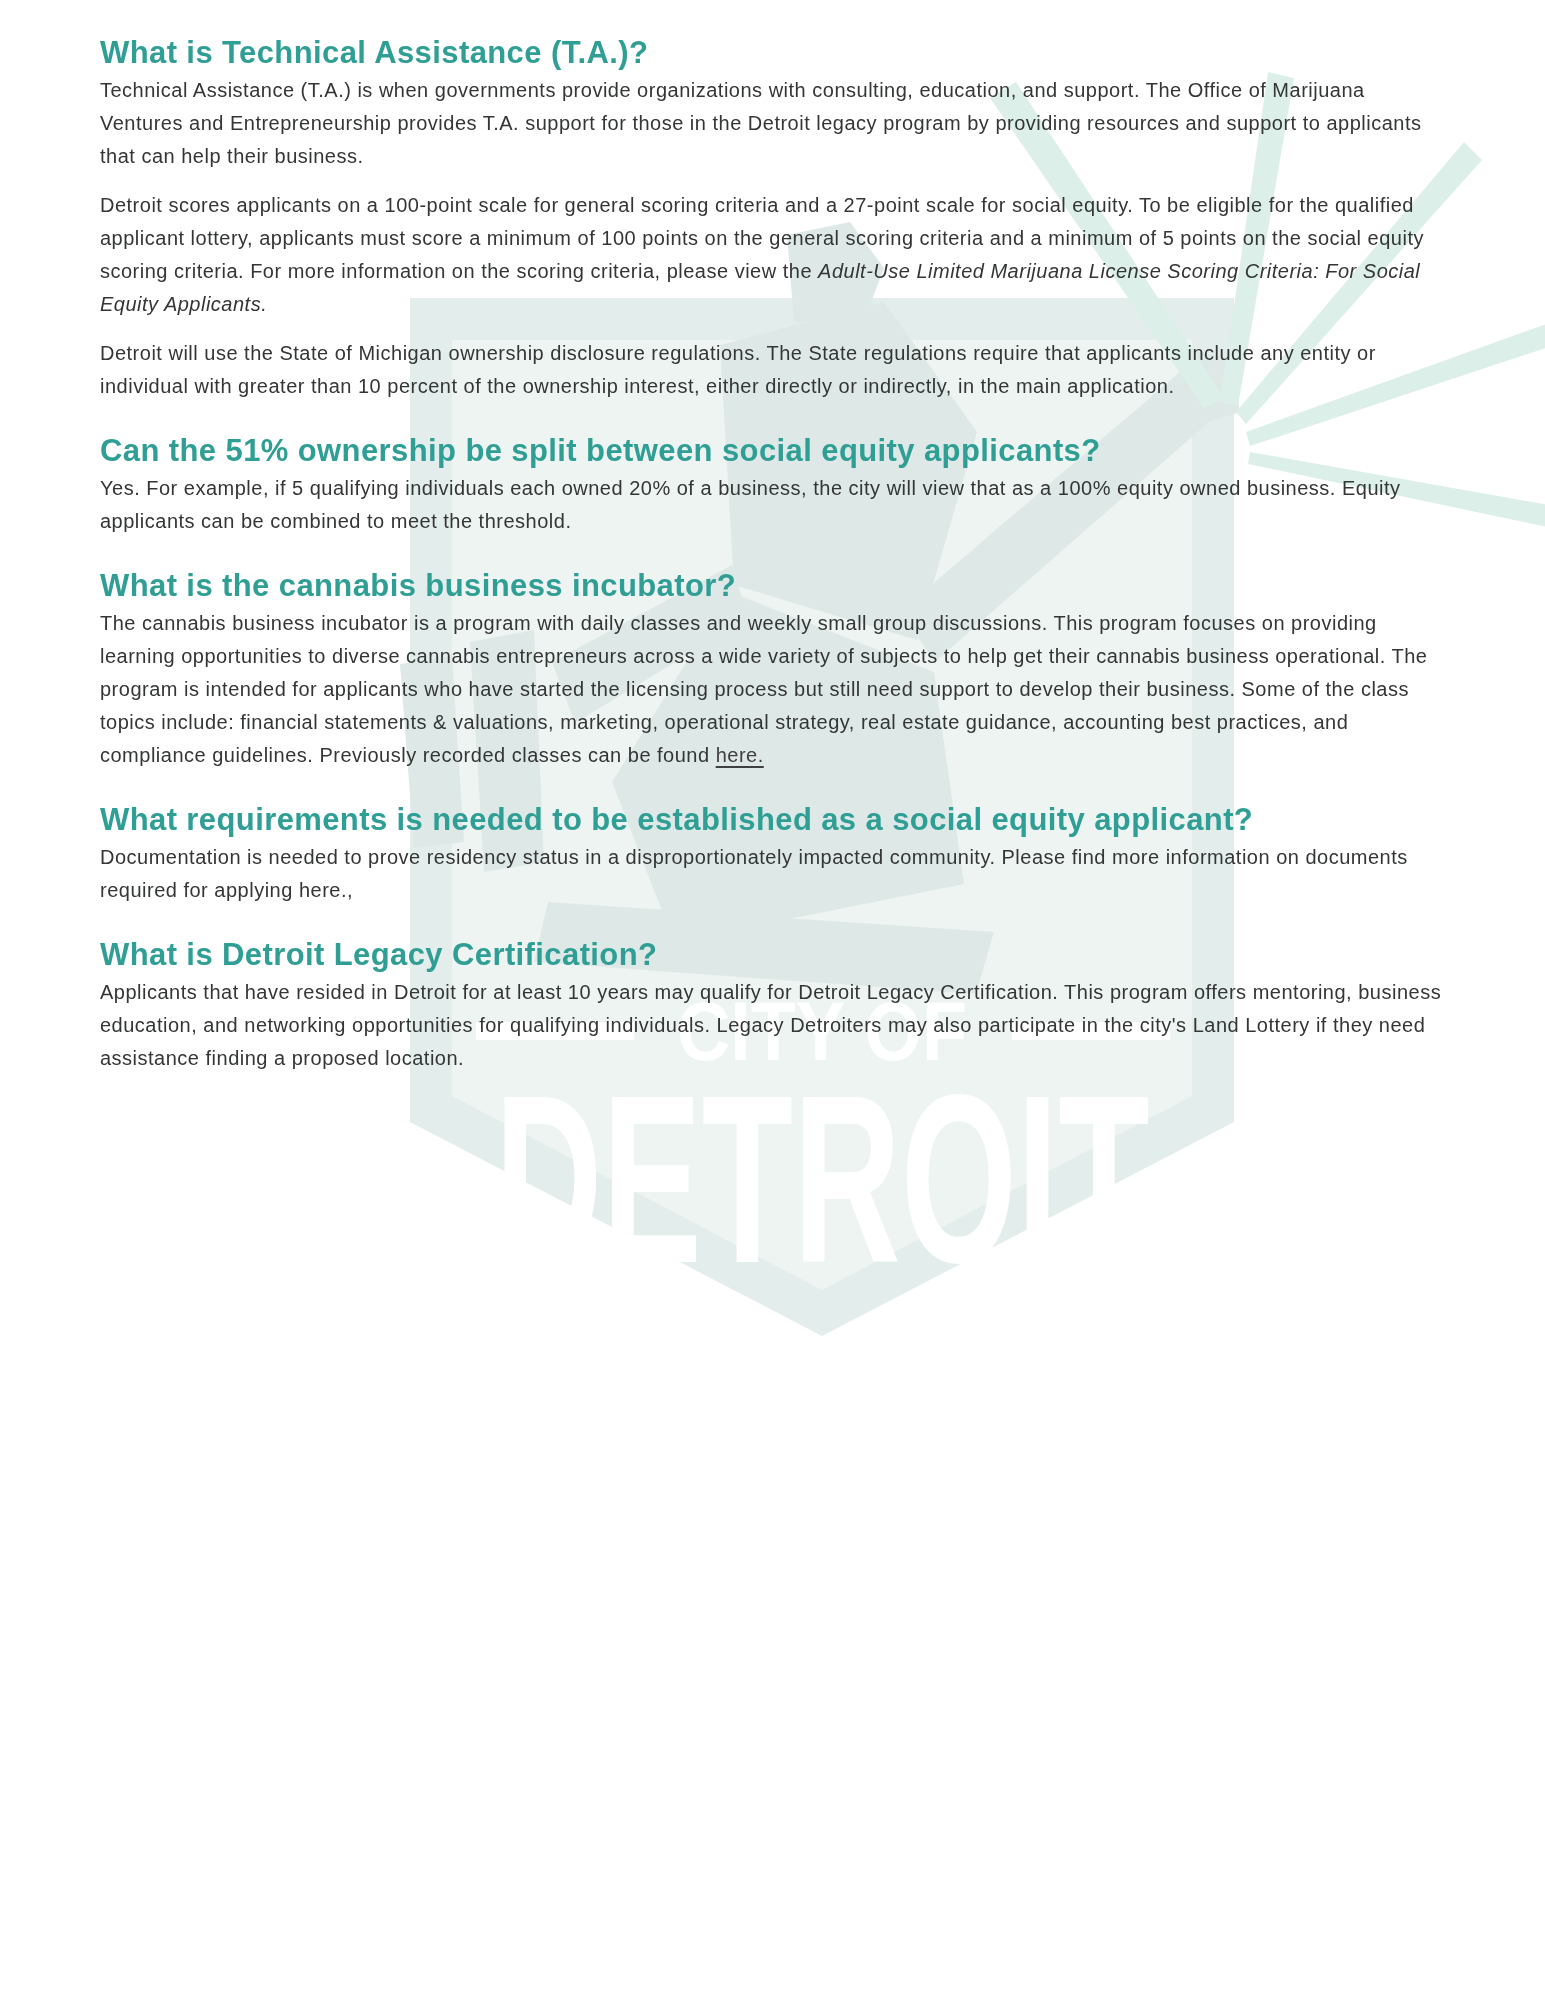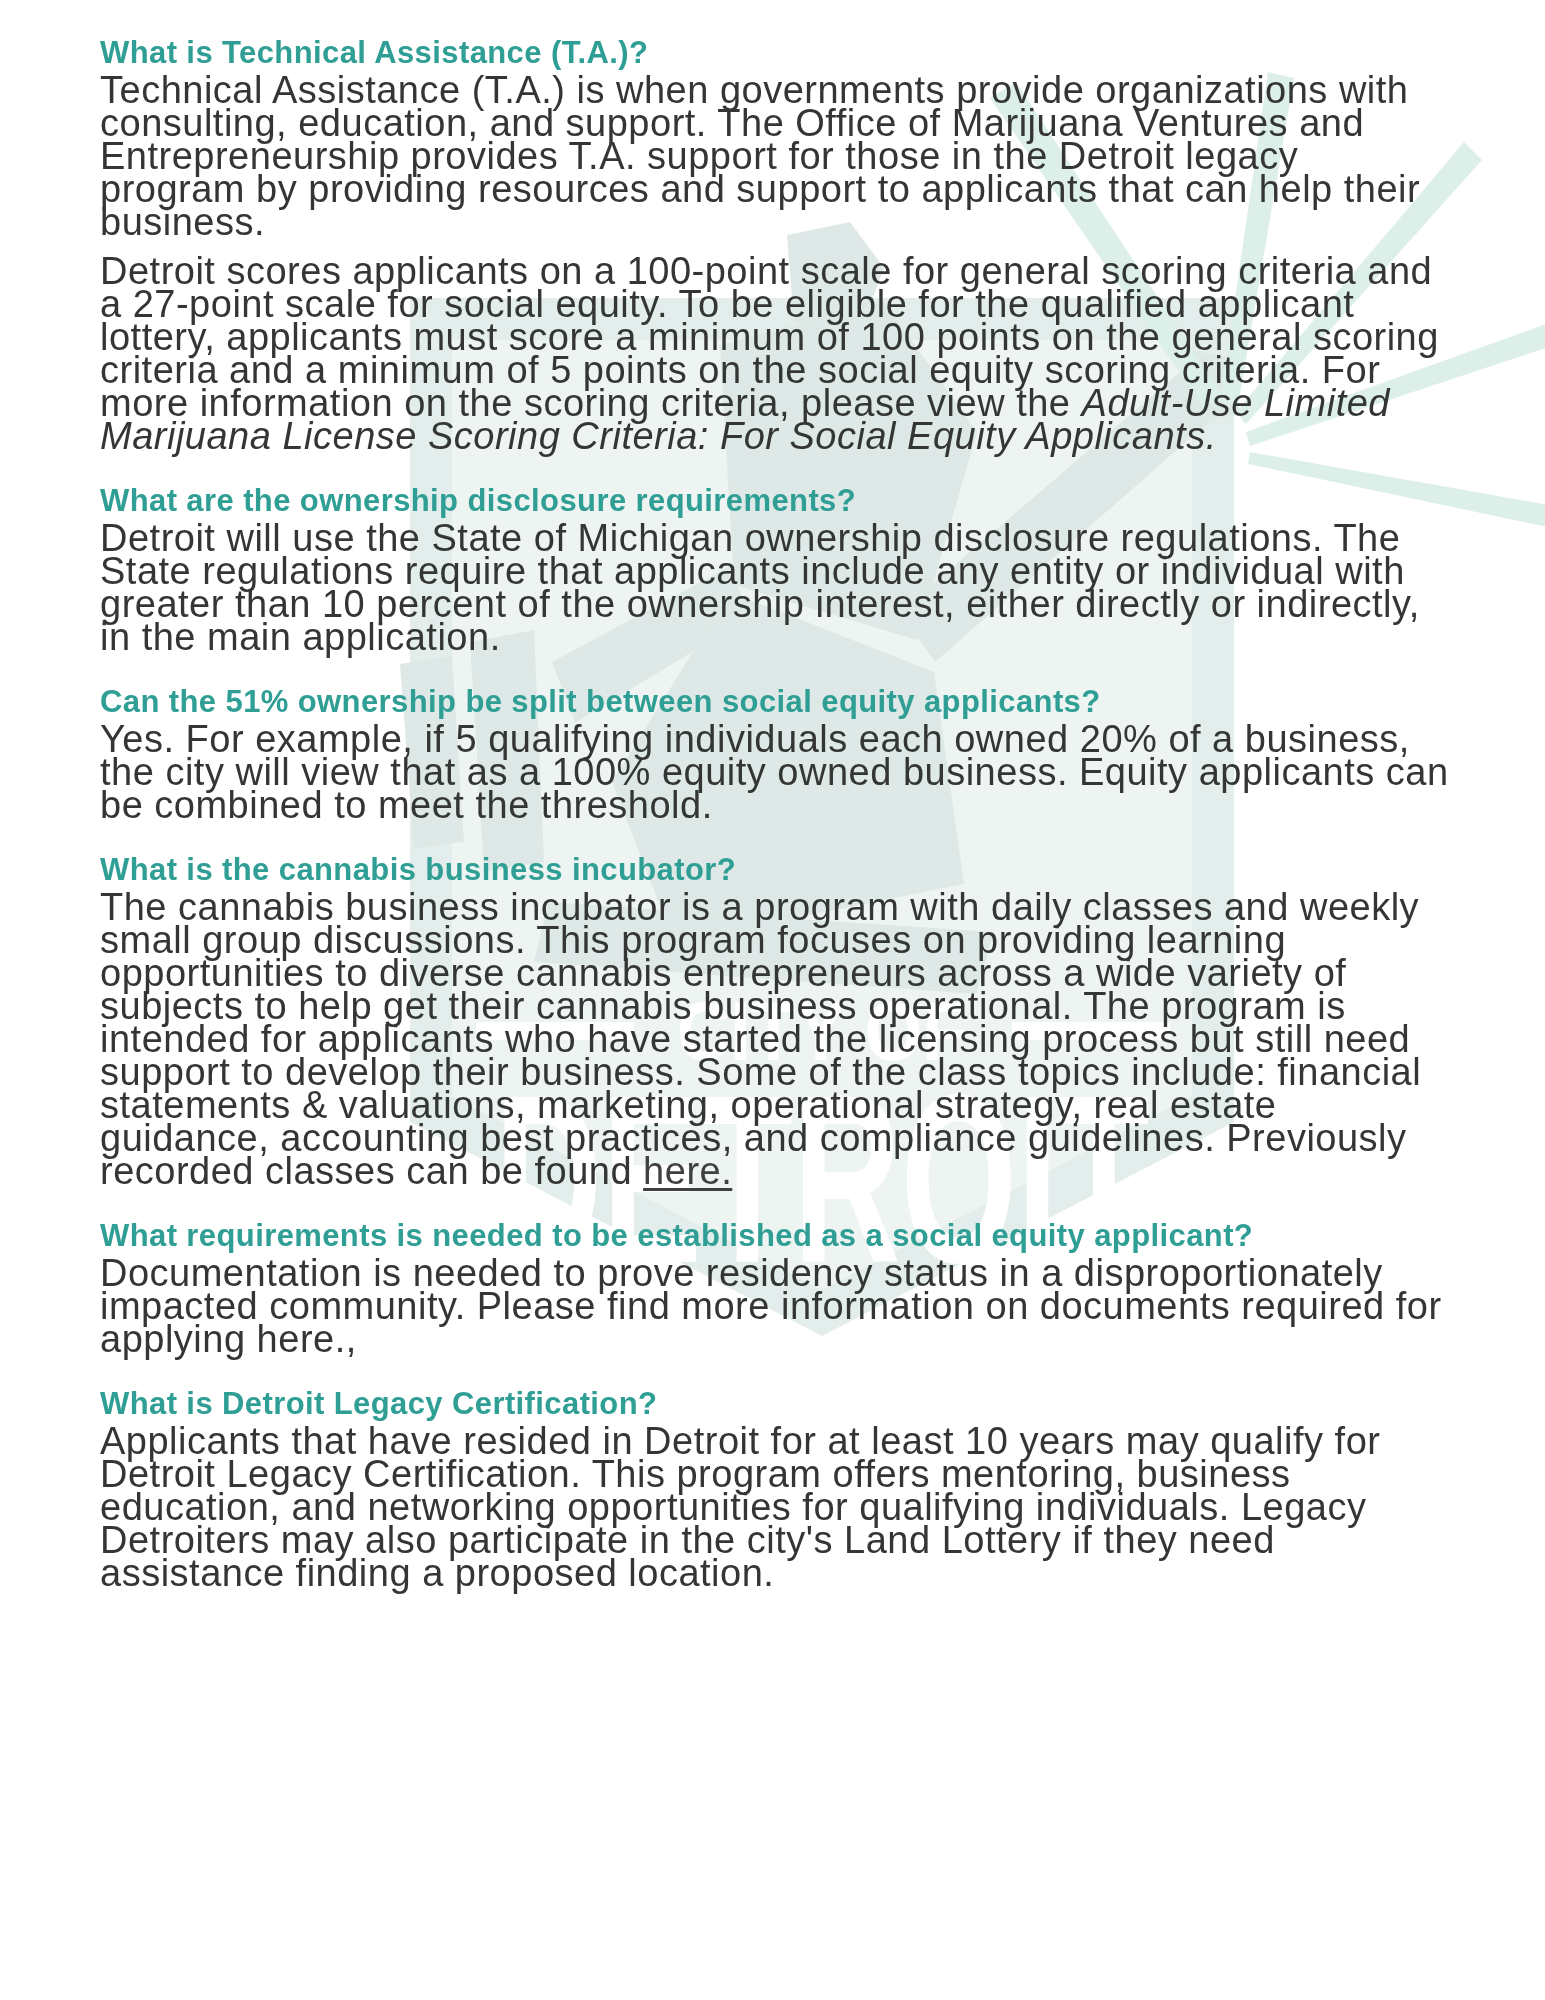--- a/index.html
+++ b/index.html
@@ -26,21 +26,21 @@
     font-size: 31px;
     line-height: 42px;
     font-weight: 700;
     letter-spacing: 0.4px;
     margin: 27px 0 0 0;
     max-width: 1200px;
   }
   .faq-section:first-child h2.question { margin-top: 0; }
   p.answer {
     color: #343636;
-    font-size: 38px;
+    font-size: 20px;
     line-height: 33px;
     letter-spacing: 0.5px;
     margin: 0;
     max-width: 1388px;
   }
   p.answer em { font-style: italic; }
   p.answer a.inline-link {
     color: #404040;
     text-decoration: underline;
     text-underline-offset: 4px;
@@ -97,21 +97,20 @@
   <section class="faq-section">
     <h2 class="question">What is Technical Assistance (T.A.)?</h2>
     <p class="answer"><span>Technical Assistance (T.A.) is when governments provide organizations with consulting, education, and support. The Office of Marijuana Ventures and Entrepreneurship provides T.A. support for those in the Detroit legacy program by providing resources and support to applicants that can help their business.</span></p>
   </section>
 
   <section class="faq-section">
     <p class="answer"><span>Detroit scores applicants on a 100-point scale for general scoring criteria and a 27-point scale for social equity. To be eligible for the qualified applicant lottery, applicants must score a minimum of 100 points on the general scoring criteria and a minimum of 5 points on the social equity scoring criteria. For more information on the scoring criteria, please view the </span><em>Adult-Use Limited Marijuana License Scoring Criteria: For Social Equity Applicants.</em></p>
   </section>
 
   <section class="faq-section">
-    <h2 class="question">What are the ownership disclosure requirements?</h2>
     <p class="answer"><span>Detroit will use the State of Michigan ownership disclosure regulations. The State regulations require that applicants include any entity or individual with greater than 10 percent of the ownership interest, either directly or indirectly, in the main application.</span></p>
   </section>
 
   <section class="faq-section">
     <h2 class="question">Can the 51% ownership be split between social equity applicants?</h2>
     <p class="answer"><span>Yes. For example, if 5 qualifying individuals each owned 20% of a business, the city will view that as a 100% equity owned business. Equity applicants can be combined to meet the threshold.</span></p>
   </section>
 
   <section class="faq-section">
     <h2 class="question">What is the cannabis business incubator?</h2>

